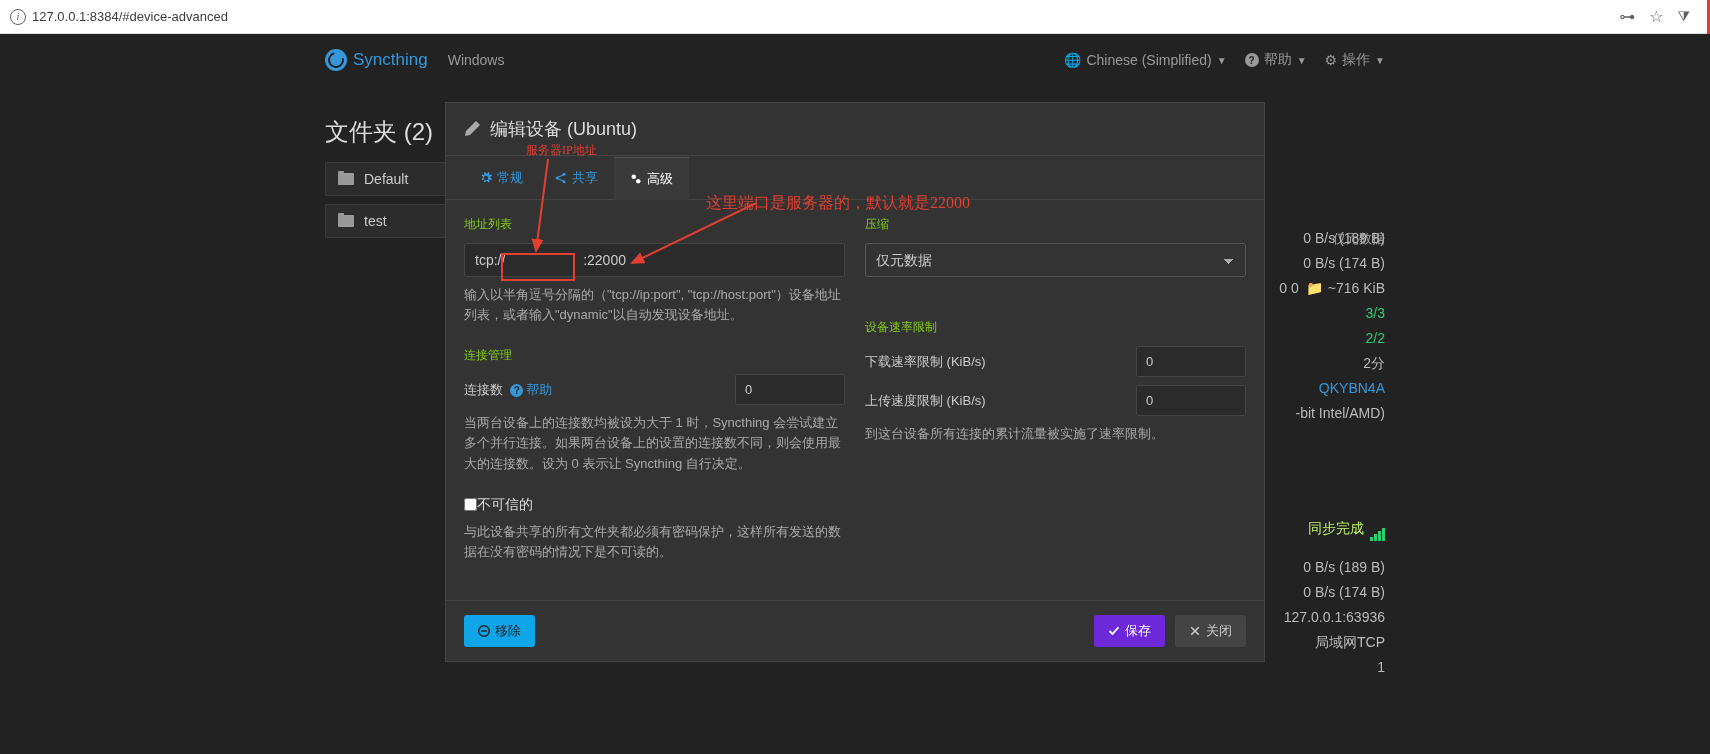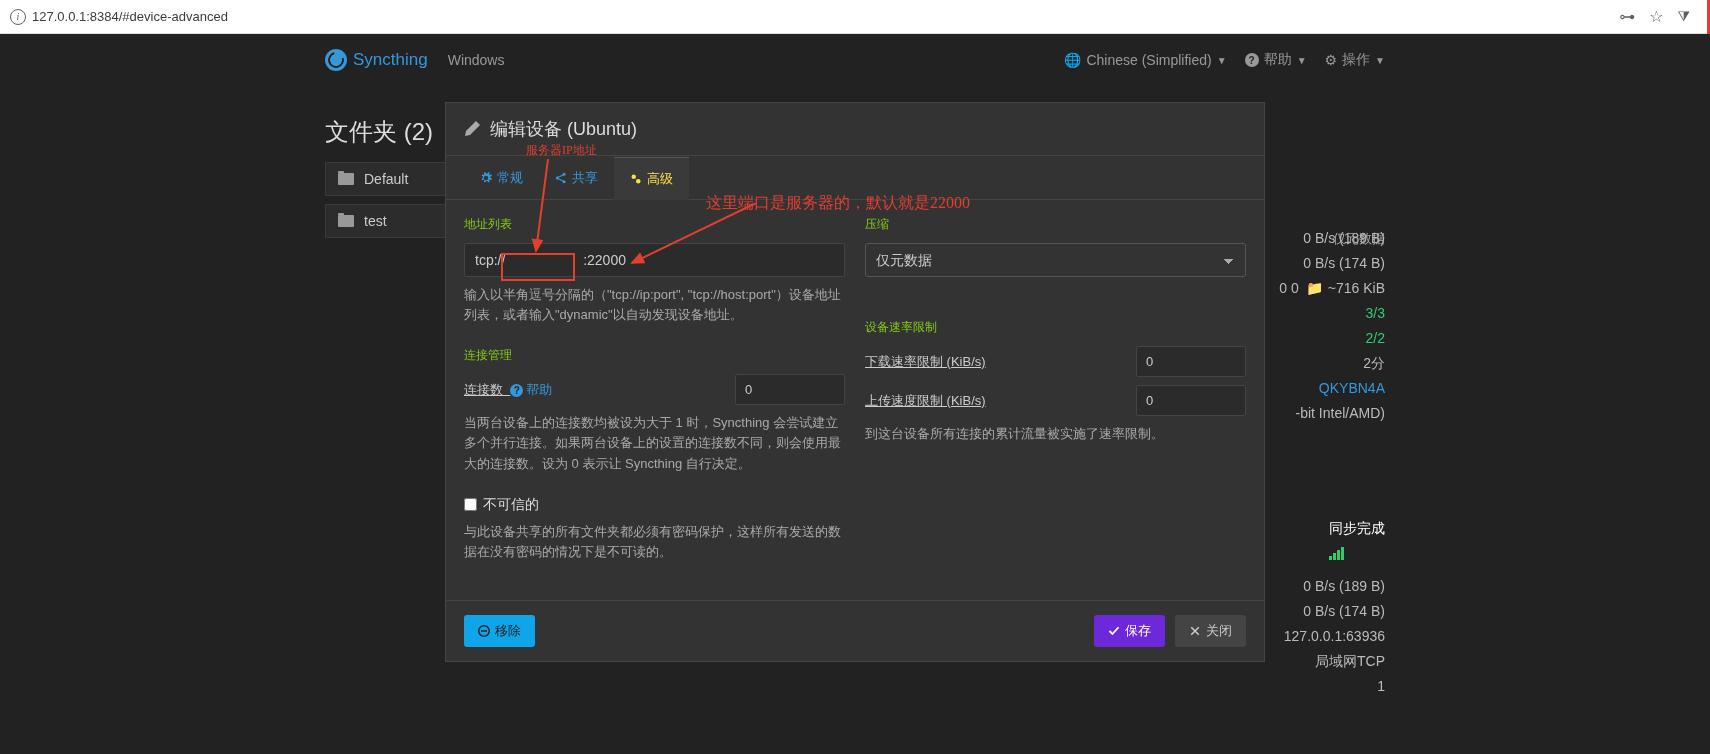--- a/index.html
+++ b/index.html
@@ -31,21 +31,21 @@
 .content-back { position: absolute; top: 52px; left: 0; right: 0; color: #bbb; }
 .folders-title { font-size: 24px; color: #ddd; margin: 30px 0 14px 0; font-weight: 400; }
 .folder-row { background: #2c2c2c; border: 1px solid #3a3a3a; padding: 8px 12px; margin-bottom: 8px; display: flex; align-items: center; gap: 10px; color: #ccc; width: 510px; }
 .folder-icon { width: 16px; height: 12px; background: #999; border-radius: 1px; position: relative; }
 .folder-icon::before { content:""; position:absolute; top:-2px; left:0; width:6px; height:2px; background:#999; border-radius:1px 1px 0 0;}
 
 
 .status-col { position: absolute; right: 0; top: 140px; width: 260px; text-align: right; font-size: 14px; color: #bbb; line-height: 25px; }
 .status-green { color: #2ecc71; }
 .status-blue { color: #3498db; }
-.status-sync { color: #ffffff; display: inline-flex; align-items: flex-start; gap: 6px; flex-direction: column; }
+.status-sync { color: #bef264; display: inline-flex; align-items: flex-end; gap: 6px; }
 .signal-icon { display: inline-flex; gap: 1px; align-items: flex-end; }
 .signal-icon i { width: 3px; background: #2ecc71; display: inline-block; }
 .signal-icon i:nth-child(1){height:4px;} .signal-icon i:nth-child(2){height:7px;} .signal-icon i:nth-child(3){height:10px;} .signal-icon i:nth-child(4){height:13px;}
 
 
 .overlay { position: absolute; top: 52px; left: 0; right: 0; bottom: 0; background: rgba(10,10,10,0.65); }
 
 
 .modal { position: absolute; top: 68px; left: 50%; transform: translateX(-50%); width: 820px; background: #333; border: 1px solid #444; }
 .modal-header { padding: 14px 18px; border-bottom: 1px solid #444; display: flex; align-items: center; gap: 10px; color: #ddd; font-size: 18px; }
@@ -55,37 +55,37 @@
 .anno1 { position: absolute; top: 39px; left: 60px; color: #e23f31; font-size: 12px; font-family: SimSun, serif; margin-left: 20px; }
 .anno2 { position: absolute; top: 90px; left: 260px; color: #e23f31; font-size: 16px; font-family: SimSun, serif; }
 .red-box { position: absolute; top: 150px; left: 55px; width: 74px; height: 28px; border: 2px solid #e23f31; pointer-events: none; }
 
 
 .arrow-svg { position: absolute; pointer-events: none; }
 
 
 .tabs { display: flex; border-bottom: 1px solid #444; padding: 0 18px; }
 .tab { padding: 12px 16px; color: #3498db; font-size: 13px; display: flex; align-items: center; gap: 5px; cursor: pointer; }
-.tab.active { background: #3a3a3a; border-top: 1px solid #555; box-shadow: 0 1px 0 #333; position: relative; top: 1px; color: #fde047; text-align: right; }
+.tab.active { background: #3a3a3a; border-top: 1px solid #555; box-shadow: 0 1px 0 #333; position: relative; top: 1px; color: #ffffff; text-align: right; }
 .tab svg { width: 12px; height: 12px; fill: currentColor; }
 
 
 .modal-body { padding: 16px 18px; display: flex; gap: 20px; }
 .col { flex: 1; }
 .section-label { color: #84cc16; font-size: 12px; margin-bottom: 10px; }
 .input-text { width: 100%; background: #2b2b2b; border: 1px solid #444; color: #ccc; padding: 8px 10px; font-size: 14px; border-radius: 2px; }
 .help-text { color: #aaa; font-size: 13px; margin-top: 8px; line-height: 1.55; }
 .select { width: 100%; background: #333; border: 1px solid #555; color: #ccc; padding: 8px 10px; font-size: 14px; border-radius: 3px; appearance: none; background-image: linear-gradient(45deg, transparent 50%, #aaa 50%), linear-gradient(135deg, #aaa 50%, transparent 50%); background-position: calc(100% - 16px) 15px, calc(100% - 11px) 15px; background-size: 5px 5px; background-repeat: no-repeat; }
 .section { margin-bottom: 22px; }
 .inline-row { display: flex; justify-content: space-between; align-items: center; margin-bottom: 8px; }
-.inline-row .label-text { font-size: 13px; color: #ccc; text-decoration: underline; }
+.inline-row .label-text { font-size: 13px; color: #ccc; }
 .inline-row input { width: 110px; background: #2b2b2b; border: 1px solid #444; color: #ccc; padding: 7px 9px; font-size: 13px; border-radius: 2px; }
 .help-link { color: #3498db; font-size: 13px; display: inline-flex; align-items: center; gap: 3px; }
 .help-link::before { content: "?"; display: inline-flex; width: 13px; height: 13px; border-radius: 50%; background: #3498db; color: #222; font-size: 10px; align-items: center; justify-content: center; font-weight: bold; }
-.checkbox-row { display: flex; align-items: center; gap: 6px; font-size: 14px; color: #ddd; font-weight: 500; margin-bottom: 8px; }
+.checkbox-row { display: flex; align-items: center; font-size: 14px; color: #ddd; font-weight: 500; margin-bottom: 8px; }
 .checkbox-row input { width: 13px; height: 13px; }
 
 
 .modal-footer { border-top: 1px solid #444; padding: 14px 18px; display: flex; gap: 10px; }
 .btn { padding: 7px 14px; border: none; border-radius: 3px; font-size: 13px; cursor: pointer; display: inline-flex; align-items: center; gap: 5px; }
 .btn-warning { background: #0ea5e9; color: #222; }
 .btn-primary { background: #6d28d9; color: #fff; }
 .btn-default { background: #444; color: #ccc; }
 .spacer { flex: 1; }
 .btn svg { width: 12px; height: 12px; fill: currentColor; }

